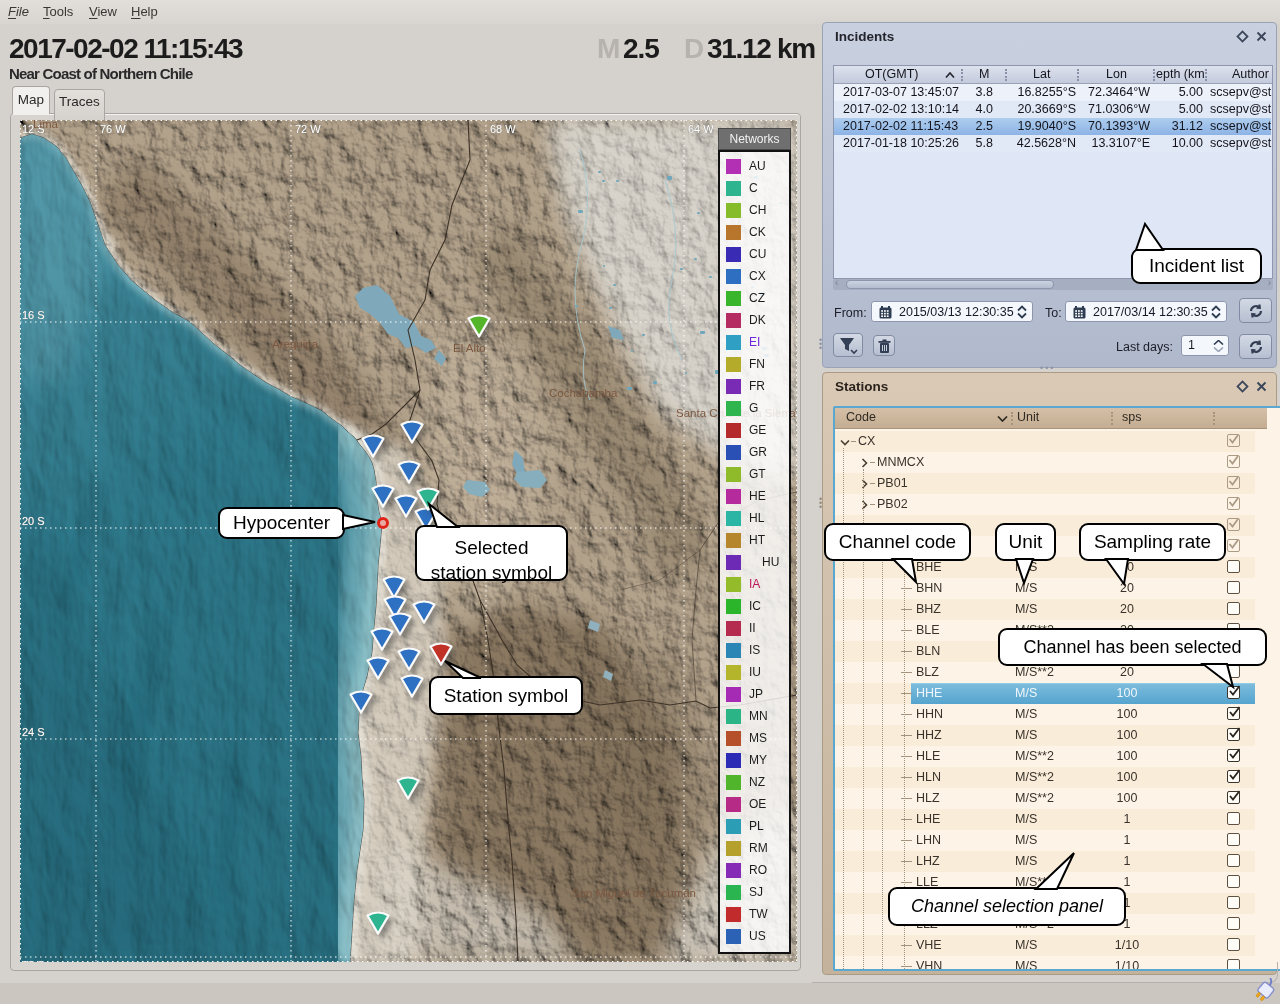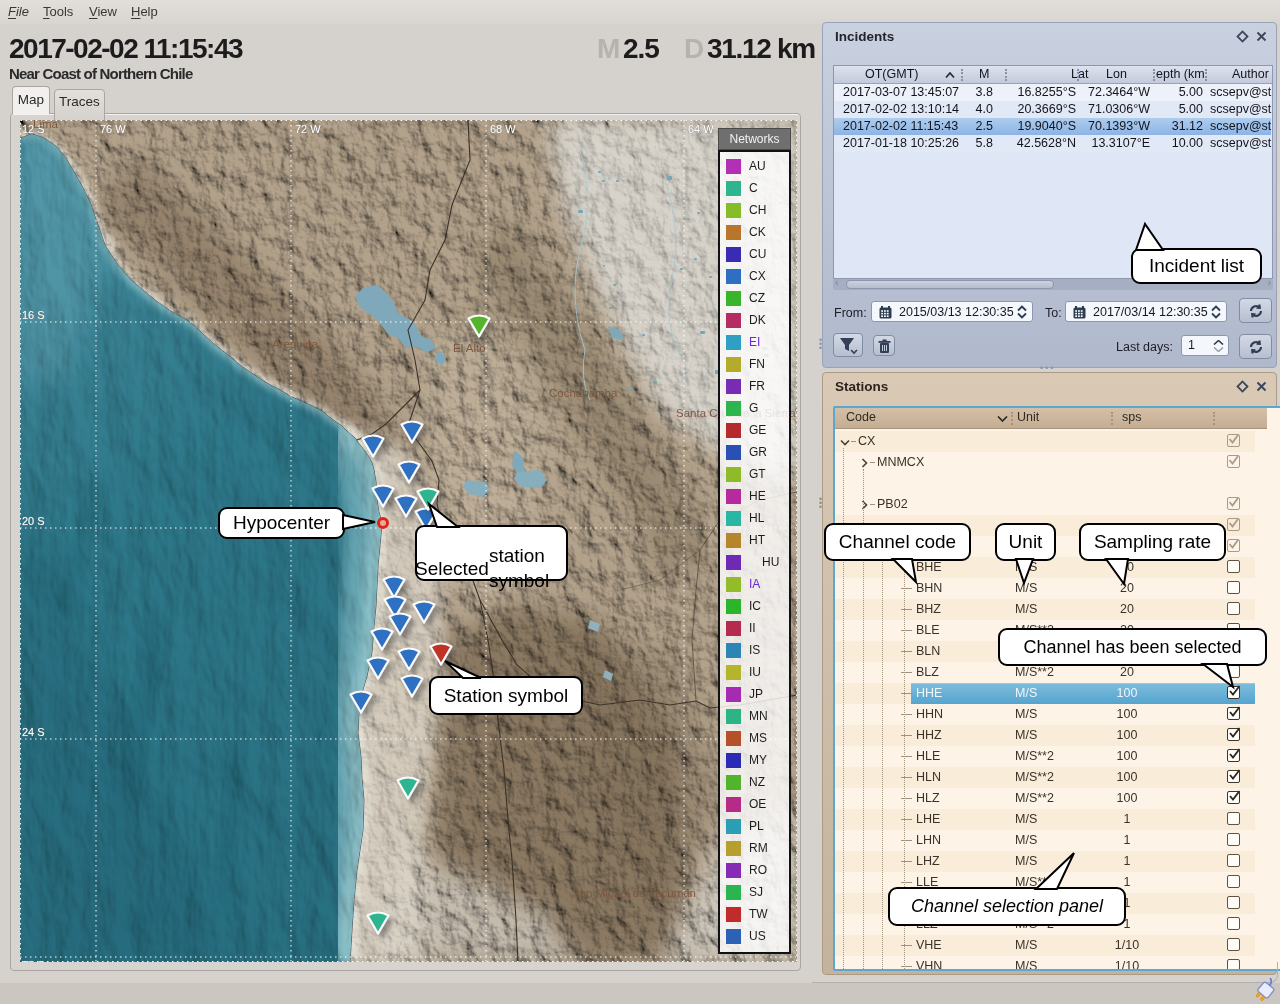--- a/index.html
+++ b/index.html
@@ -238,21 +238,21 @@
       <div style="position:absolute;left:29px;top:315px;font-size:12px;color:#1c1c1c;">GT</div>
       <div style="position:absolute;left:6px;top:337px;width:15px;height:15px;background:#b52b9d"></div>
       <div style="position:absolute;left:29px;top:337px;font-size:12px;color:#1c1c1c;">HE</div>
       <div style="position:absolute;left:6px;top:359px;width:15px;height:15px;background:#2bb5a5"></div>
       <div style="position:absolute;left:29px;top:359px;font-size:12px;color:#1c1c1c;">HL</div>
       <div style="position:absolute;left:6px;top:381px;width:15px;height:15px;background:#b5862b"></div>
       <div style="position:absolute;left:29px;top:381px;font-size:12px;color:#1c1c1c;">HT</div>
       <div style="position:absolute;left:6px;top:403px;width:15px;height:15px;background:#6d2bb5"></div>
       <div style="position:absolute;left:29px;top:403px;font-size:12px;color:#1c1c1c;margin-left:13px;">HU</div>
       <div style="position:absolute;left:6px;top:425px;width:15px;height:15px;background:#93bb2a"></div>
-      <div style="position:absolute;left:29px;top:425px;font-size:12px;color:#6d28d9;">IA</div>
+      <div style="position:absolute;left:29px;top:425px;font-size:12px;color:#be185d;">IA</div>
       <div style="position:absolute;left:6px;top:447px;width:15px;height:15px;background:#2bb52b"></div>
       <div style="position:absolute;left:29px;top:447px;font-size:12px;color:#1c1c1c;">IC</div>
       <div style="position:absolute;left:6px;top:469px;width:15px;height:15px;background:#b52b50"></div>
       <div style="position:absolute;left:29px;top:469px;font-size:12px;color:#1c1c1c;">II</div>
       <div style="position:absolute;left:6px;top:491px;width:15px;height:15px;background:#2b86b5"></div>
       <div style="position:absolute;left:29px;top:491px;font-size:12px;color:#1c1c1c;">IS</div>
       <div style="position:absolute;left:6px;top:513px;width:15px;height:15px;background:#b5b52b"></div>
       <div style="position:absolute;left:29px;top:513px;font-size:12px;color:#1c1c1c;">IU</div>
       <div style="position:absolute;left:6px;top:535px;width:15px;height:15px;background:#a52bb5"></div>
       <div style="position:absolute;left:29px;top:535px;font-size:12px;color:#1c1c1c;">JP</div>
@@ -289,21 +289,21 @@
     <span style="position:absolute;right:7px;top:6px;width:15px;height:15px;"><svg width="15" height="15" viewBox="0 0 15 15">
         <path d="M3.5 3.5 L11.5 11.5 M11.5 3.5 L3.5 11.5" stroke="#3c465a" stroke-width="1.9"></path>
       </svg></span>
  <div style="position:absolute;left:10px;top:42px;width:440px;height:214px;border:1px solid #8e97ad;background:#dfe7f7;box-sizing:border-box;overflow:hidden;">
    <div style="position:absolute;left:0;top:0;width:438px;height:18px;background:linear-gradient(#dde2ee,#c3cadc);border-bottom:1px solid #9aa2b8;box-sizing:border-box;color:#14141c;font-size:12.5px;">
      <span style="position:absolute;left:31px;top:1px;">OT(GMT)</span>
      <svg width="10" height="6" viewBox="0 0 10 6" style="position:absolute;left:111px;top:6px;">
           <path d="M1 5.5 L5 1 L9 5.5" fill="none" stroke="#2a2a33" stroke-width="1.7"></path>
         </svg>
      <span style="position:absolute;left:145px;top:1px;">M</span>
-     <span style="position:absolute;left:199px;top:1px;margin-left:38px;">Lat</span>
+     <span style="position:absolute;left:199px;top:1px;">Lat</span>
      <span style="position:absolute;left:272px;top:1px;">Lon</span>
      <span style="position:absolute;left:322px;top:1px;">epth (km</span>
      <span style="position:absolute;left:398px;top:1px;">Author</span>
      <span class="vsep" style="left:127px;"></span>
         <span class="vsep" style="left:171px;"></span>
      <span class="vsep" style="left:243px;"></span>
         <span class="vsep" style="left:319px;"></span>
      <span class="vsep" style="left:371px;"></span>
    </div>
    <div style="position:absolute;left:0;top:18px;width:438px;height:196px;">
@@ -474,20 +474,32 @@
             <path d="M1.5 1 L5.5 5 L1.5 9" fill="none" stroke="#4a3f31" stroke-width="1.6"></path>
           </svg>
           <span style="position:absolute;left:35px;top:10px;width:5px;border-top:1px solid #a3927c;"></span>
           <span style="position:absolute;left:42px;top:3px;font-size:12.5px;color:#3a332b">MNMCX</span>
           <span style="position:absolute;left:392px;top:3px;width:13px;height:13px;border:1.5px solid #ab9a84;border-radius:2px;box-sizing:border-box;">
             <svg width="13" height="13" viewBox="0 0 13 13" style="position:absolute;left:-1px;top:-2px">
               <path d="M2.5 6 L5.5 9.5 L11 2" stroke="#ab9a84" stroke-width="1.8" fill="none"></path>
             </svg>
           </span>
         </div>
+        <div style="position:absolute;left:0;top:42px;width:420px;height:21px;background:#f9ecd9;">
+          <svg width="7" height="10" viewBox="0 0 7 10" style="position:absolute;left:26px;top:6px;">
+            <path d="M1.5 1 L5.5 5 L1.5 9" fill="none" stroke="#4a3f31" stroke-width="1.6"></path>
+          </svg>
+          <span style="position:absolute;left:35px;top:10px;width:5px;border-top:1px solid #a3927c;"></span>
+          <span style="position:absolute;left:42px;top:3px;font-size:12.5px;color:#3a332b">PB01</span>
+          <span style="position:absolute;left:392px;top:3px;width:13px;height:13px;border:1.5px solid #ab9a84;border-radius:2px;box-sizing:border-box;">
+            <svg width="13" height="13" viewBox="0 0 13 13" style="position:absolute;left:-1px;top:-2px">
+              <path d="M2.5 6 L5.5 9.5 L11 2" stroke="#ab9a84" stroke-width="1.8" fill="none"></path>
+            </svg>
+          </span>
+        </div>
         <div style="position:absolute;left:0;top:63px;width:420px;height:21px;background:#fdf4e7;">
           <svg width="7" height="10" viewBox="0 0 7 10" style="position:absolute;left:26px;top:6px;">
             <path d="M1.5 1 L5.5 5 L1.5 9" fill="none" stroke="#4a3f31" stroke-width="1.6"></path>
           </svg>
           <span style="position:absolute;left:35px;top:10px;width:5px;border-top:1px solid #a3927c;"></span>
           <span style="position:absolute;left:42px;top:3px;font-size:12.5px;color:#3a332b">PB02</span>
           <span style="position:absolute;left:392px;top:3px;width:13px;height:13px;border:1.5px solid #ab9a84;border-radius:2px;box-sizing:border-box;">
             <svg width="13" height="13" viewBox="0 0 13 13" style="position:absolute;left:-1px;top:-2px">
               <path d="M2.5 6 L5.5 9.5 L11 2" stroke="#ab9a84" stroke-width="1.8" fill="none"></path>
             </svg>
@@ -696,21 +708,21 @@
     <svg style="position:absolute;left:122px;top:5px;z-index:3;" width="38" height="20">
       <polygon points="3,3 35,10 3,17" fill="#fff" stroke="#000" stroke-width="2" stroke-linejoin="miter"></polygon>
     </svg>
     <div style="position:absolute;left:0;top:0;width:100%;height:100%;display:flex;align-items:center;justify-content:center;font-size:19px;color:#000;">Hypocenter</div>
   </div>
 <div style="position:absolute;left:415px;top:525px;width:153px;height:56px;z-index:5;">
     <div style="position:absolute;left:0;top:0;width:100%;height:100%;background:#fff;border:2px solid #000;border-radius:9px;box-sizing:border-box;"></div>
     <svg style="position:absolute;left:11px;top:-24px;z-index:3;" width="35" height="29">
       <polygon points="11,26 3,3 32,26" fill="#fff" stroke="#000" stroke-width="2" stroke-linejoin="miter"></polygon>
     </svg>
-    <div style="position:absolute;left:0;top:16px;width:100%;height:100%;display:flex;align-items:center;justify-content:center;font-size:19px;color:#000;line-height:1.3;">
+    <div style="position:absolute;left:0;top:8px;width:100%;height:100%;display:flex;flex-direction:column;align-items:center;justify-content:center;font-size:19px;color:#000;line-height:1.3;">
       <div>Selected</div>
       <div>station symbol</div>
     </div>
   </div>
 <div style="position:absolute;left:429px;top:676px;width:154px;height:39px;z-index:5;">
     <div style="position:absolute;left:0;top:0;width:100%;height:100%;background:#fff;border:2px solid #000;border-radius:9px;box-sizing:border-box;"></div>
     <svg style="position:absolute;left:13px;top:-18px;z-index:3;" width="42" height="23">
       <polygon points="21,20 3,3 39,20" fill="#fff" stroke="#000" stroke-width="2" stroke-linejoin="miter"></polygon>
     </svg>
     <div style="position:absolute;left:0;top:0;width:100%;height:100%;display:flex;align-items:center;justify-content:center;font-size:19px;color:#000;">Station symbol</div>

